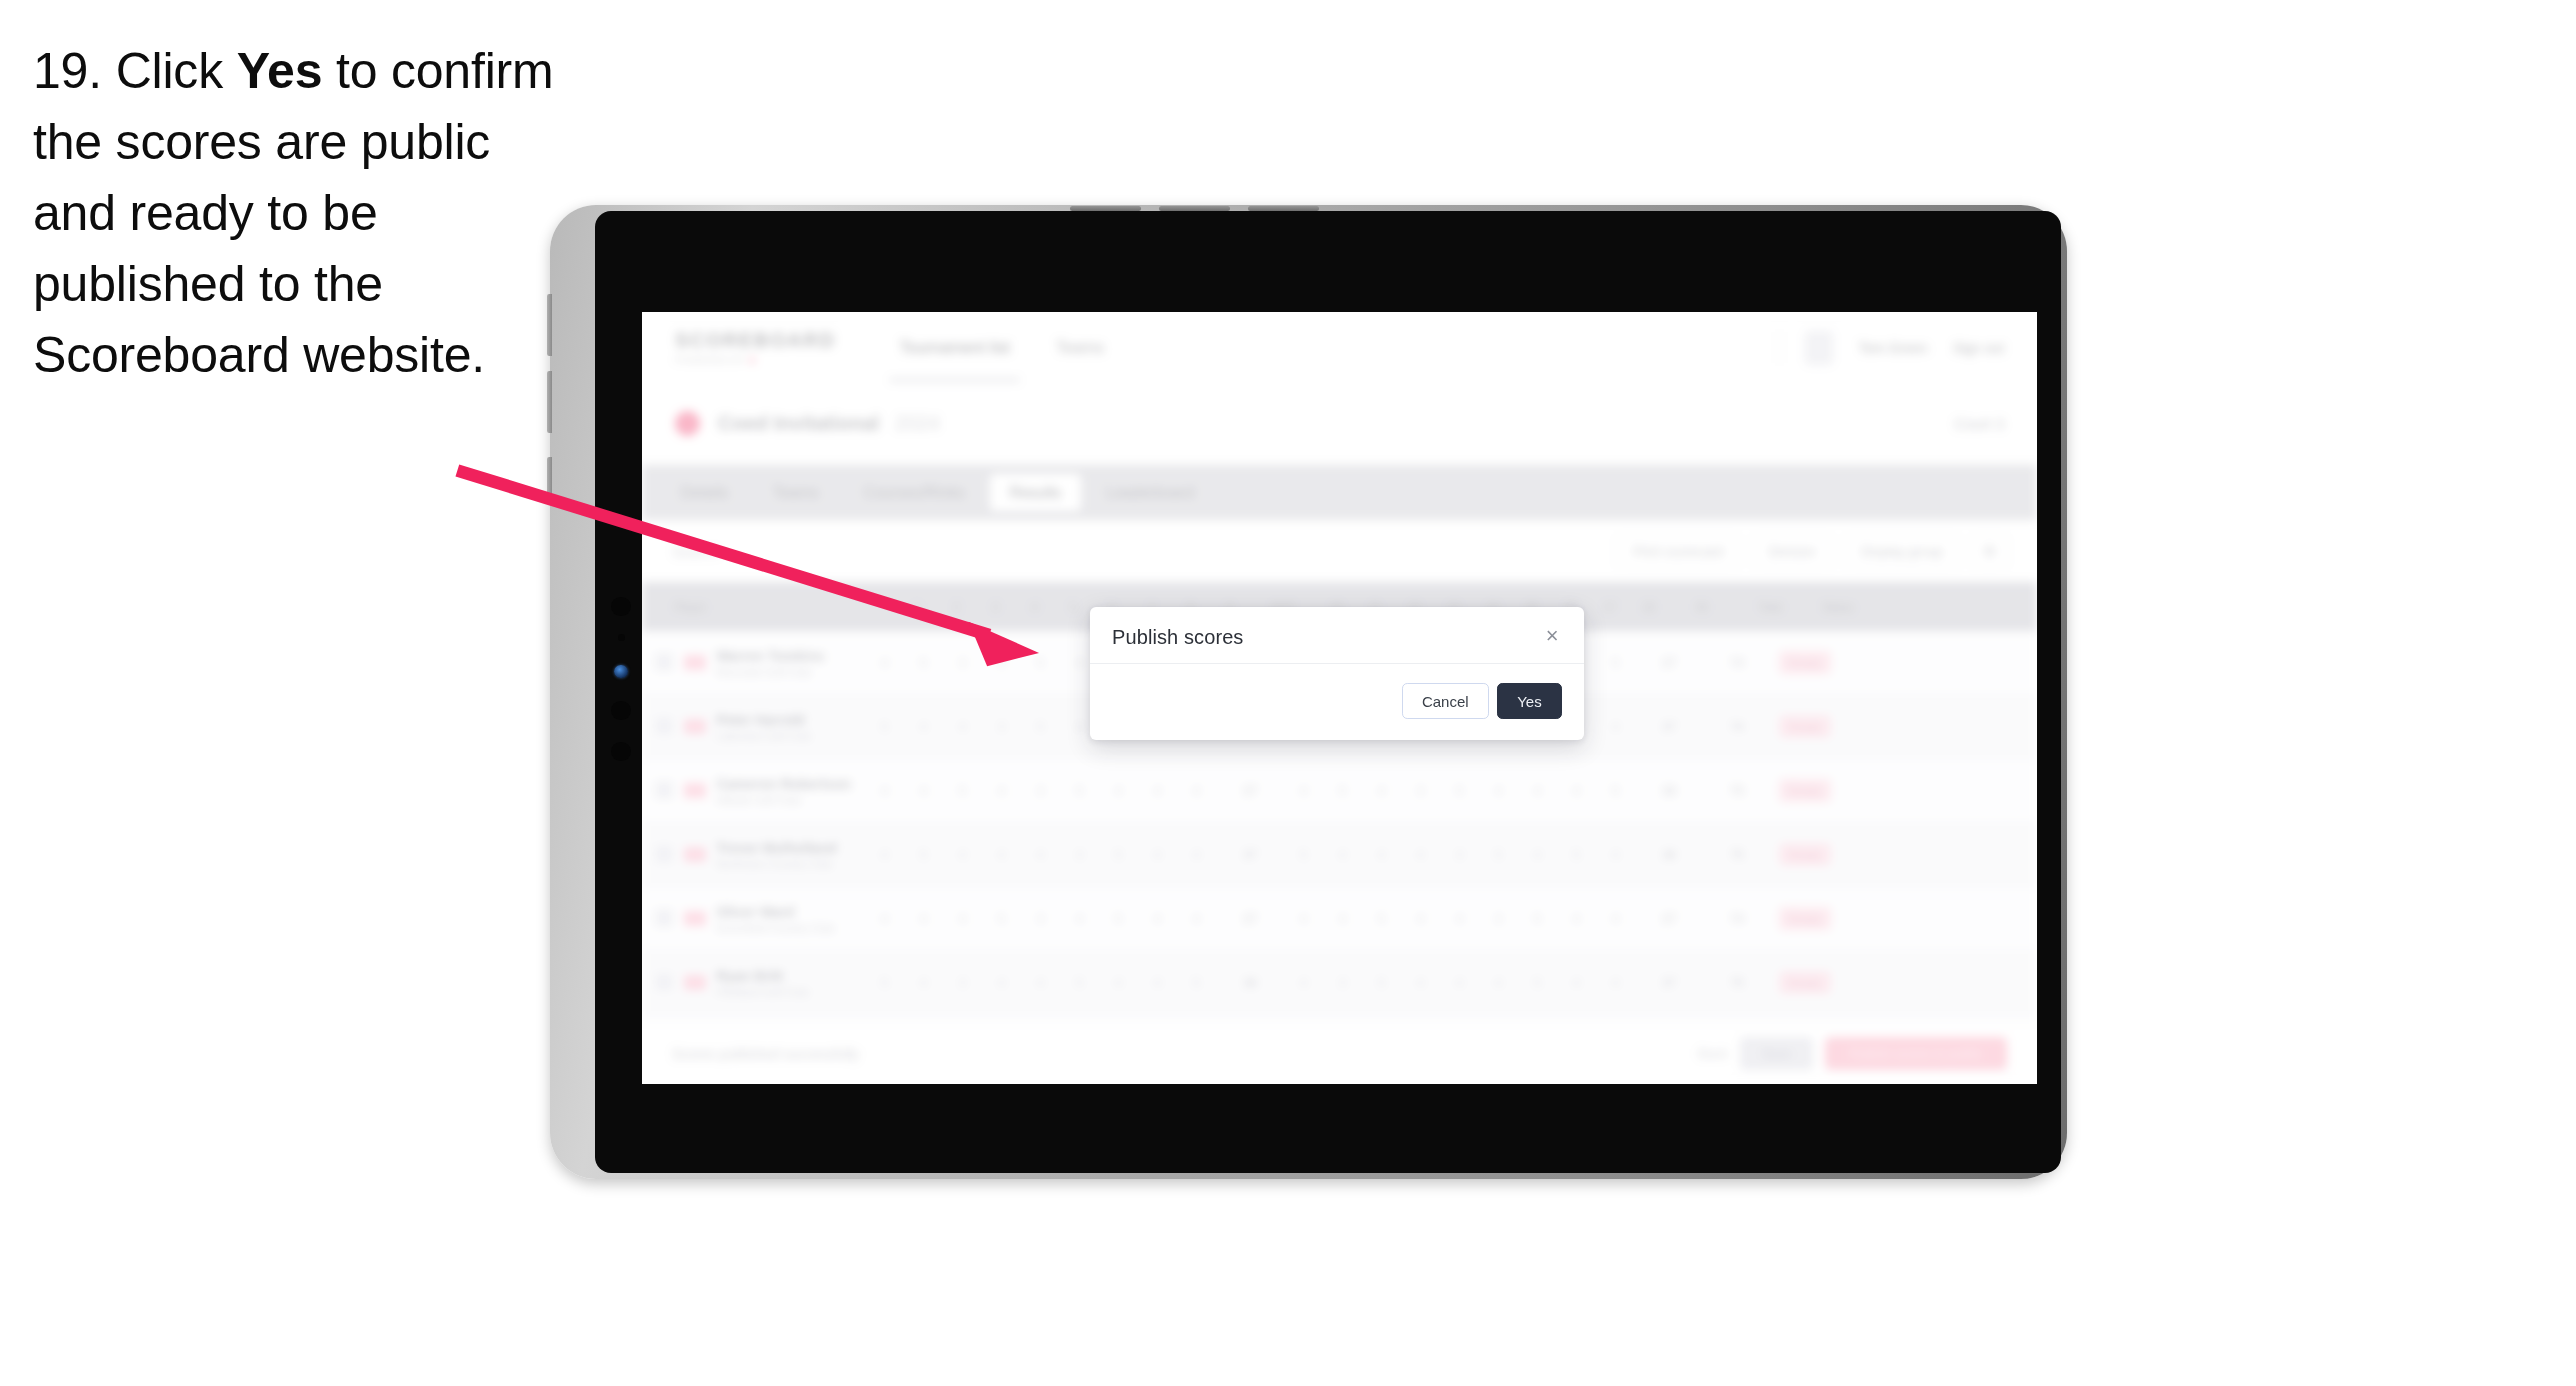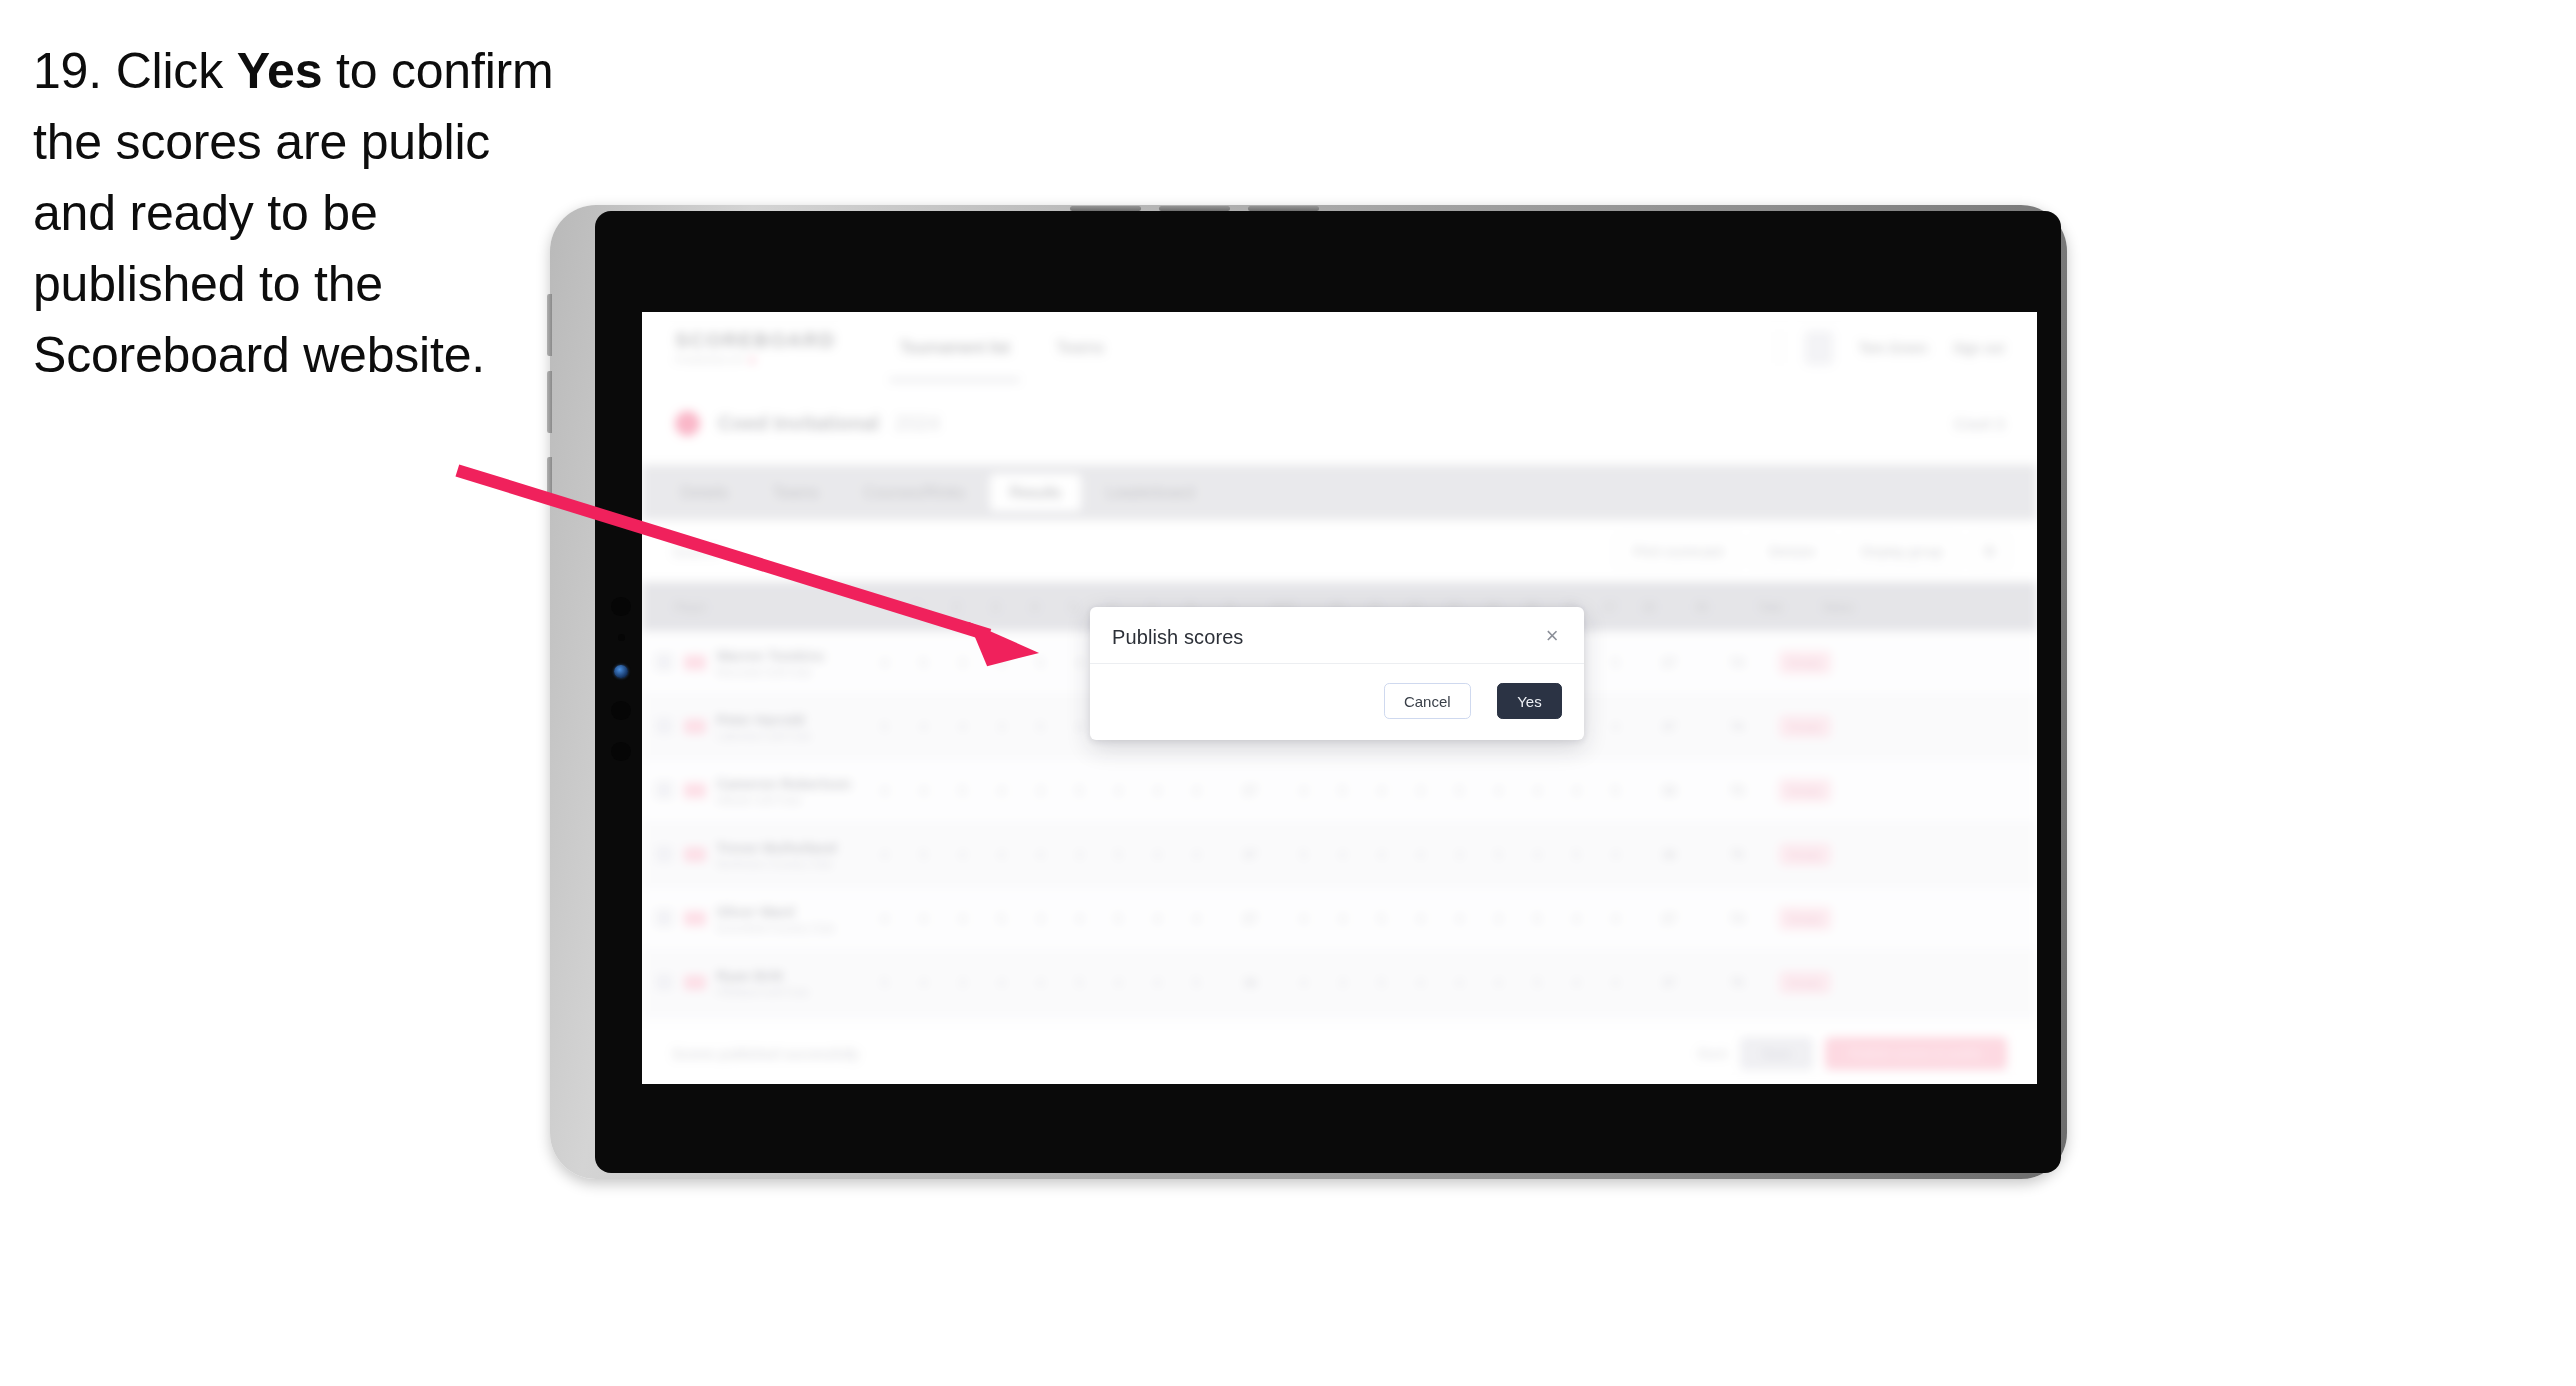--- a/index.html
+++ b/index.html
@@ -410,21 +410,21 @@
   }
   #modal-message {
     font-size: 15px;
     color: #6e747e;
     line-height: 1.5;
   }
   #modal-foot {
     padding: 19.3px 22px 21px 22px;
     display: flex;
     justify-content: flex-end;
-    gap: 26px;
+    gap: 8px;
   }
   .mbtn {
     font-size: 15px;
     border-radius: 5.2px;
     padding: 9.6px 19.3px;
     cursor: pointer;
     border: 1.2px solid transparent;
     line-height: 1;
   }
   #btn-cancel {

